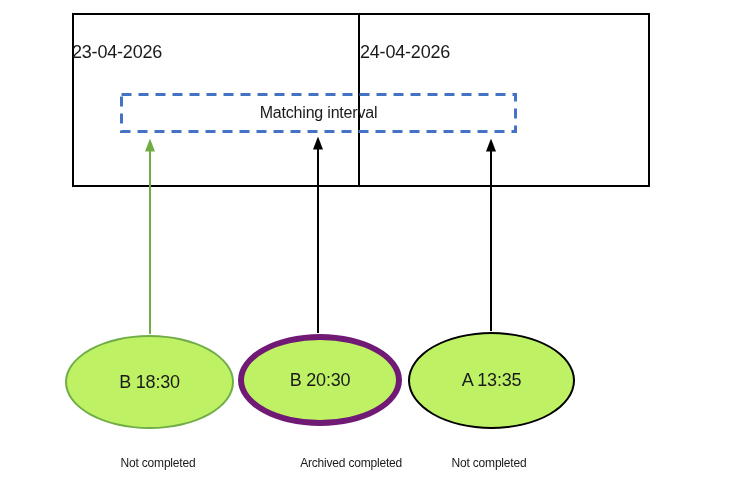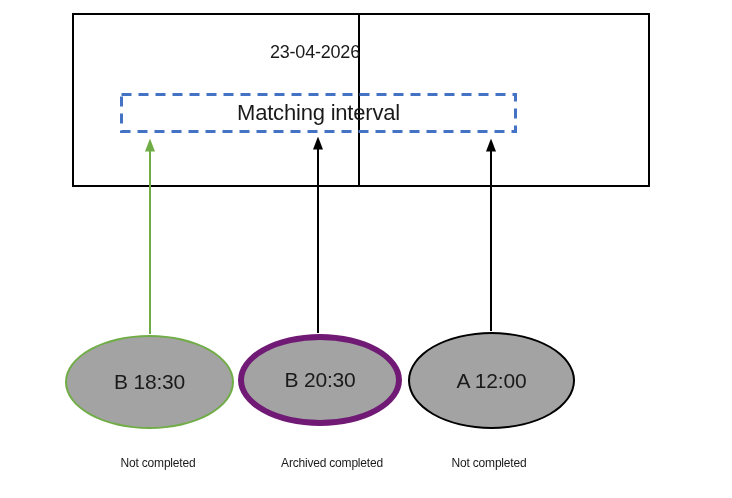--- a/index.html
+++ b/index.html
@@ -27,80 +27,81 @@
     position: absolute;
     left: 358px; top: 13px;
     width: 2px; height: 174px;
     background: #000000;
   }
   .day-label {
     position: absolute;
     top: 41px;
     font-size: 18px;
     line-height: 22px;
-    text-align: right;
+    text-align: left;
     letter-spacing: -0.2px;
   }
   .day-label.left  { left: 72px;  width: 288px; }
   .day-label.right { left: 360px; width: 290px; }
 
   
   svg.overlay {
     position: absolute;
     left: 0; top: 0;
     width: 732px; height: 498px;
     pointer-events: none;
   }
 
   .matching-label {
     position: absolute;
     left: 120px; top: 102px;
     width: 397px;
     text-align: center;
-    font-size: 22px;
+    font-size: 16px;
     line-height: 22px;
     letter-spacing: -0.2px;
   }
 
   
   .ellipse {
     position: absolute;
     border-radius: 50%;
-    background: #a3a3a3;
+    background: #bef264;
     display: flex;
     align-items: center;
     justify-content: center;
-    font-size: 21px;
+    font-size: 18px;
     letter-spacing: -0.2px;
   }
   .ellipse.e1 { left: 65px;  top: 335px; width: 169px; height: 94px; border: 2px solid #70AD47; }
   .ellipse.e2 { left: 238px; top: 334px; width: 164px; height: 92px; border: 6px solid #701a75; }
   .ellipse.e3 { left: 408px; top: 332px; width: 167px; height: 97px; border: 2px solid #000000; }
 
   
   .status-label {
     position: absolute;
     top: 452px;
     text-align: center;
     font-size: 12px;
     line-height: 22px;
     letter-spacing: -0.2px;
   }
   .status-label.s1 { left: 78px;  width: 160px; }
-  .status-label.s2 { left: 242px; width: 180px; }
+  .status-label.s2 { left: 222px; width: 180px; text-align: right; }
   .status-label.s3 { left: 409px; width: 160px; }
 </style>
 </head>
 <body>
 
 <div class="canvas">
 
   <div class="outer-box"></div>
   <div class="divider"></div>
   <div class="day-label left">23-04-2026</div>
+  <div class="day-label right">24-04-2026</div>
 
   <svg class="overlay" viewBox="0 0 732 498" xmlns="http://www.w3.org/2000/svg">
     <defs>
       <marker id="arrow-green" markerUnits="userSpaceOnUse" markerWidth="13" markerHeight="10" viewBox="0 0 13 10" refX="9.5" refY="5" orient="auto">
         <path d="M0,0 L13,5 L0,10 Z" fill="#70AD47"></path>
       </marker>
       <marker id="arrow-black" markerUnits="userSpaceOnUse" markerWidth="13" markerHeight="10" viewBox="0 0 13 10" refX="9.5" refY="5" orient="auto">
         <path d="M0,0 L13,5 L0,10 Z" fill="#000000"></path>
       </marker>
     </defs>
@@ -114,20 +115,20 @@
 
   <div class="matching-label">Matching interval</div>
 
   <div class="ellipse e1">
     <span>B 18:30</span>
   </div>
   <div class="ellipse e2">
     <span>B 20:30</span>
   </div>
   <div class="ellipse e3">
-    <span>A 12:00</span>
+    <span>A 13:35</span>
   </div>
 
   <div class="status-label s1">Not completed</div>
   <div class="status-label s2">Archived completed</div>
   <div class="status-label s3">Not completed</div>
 
 </div>
 
 </body></html>

